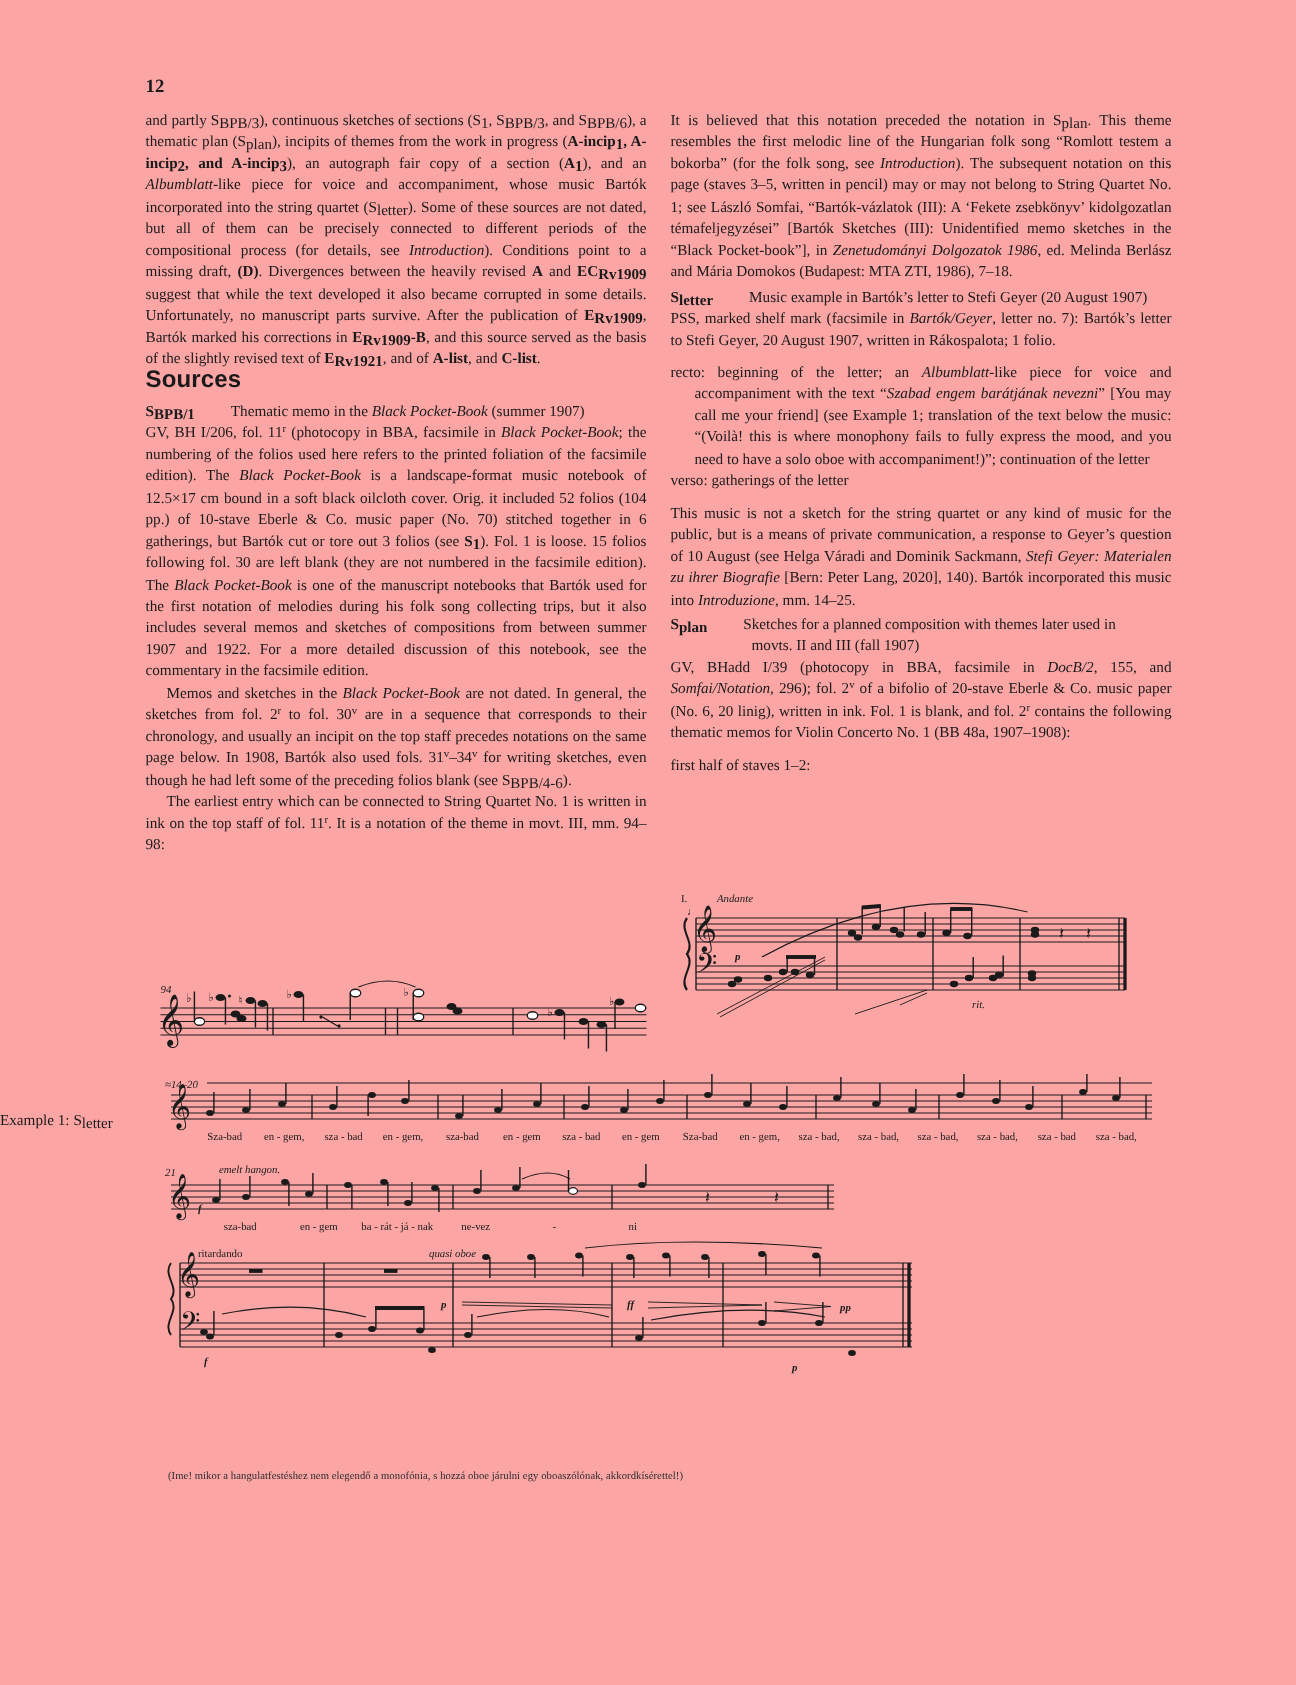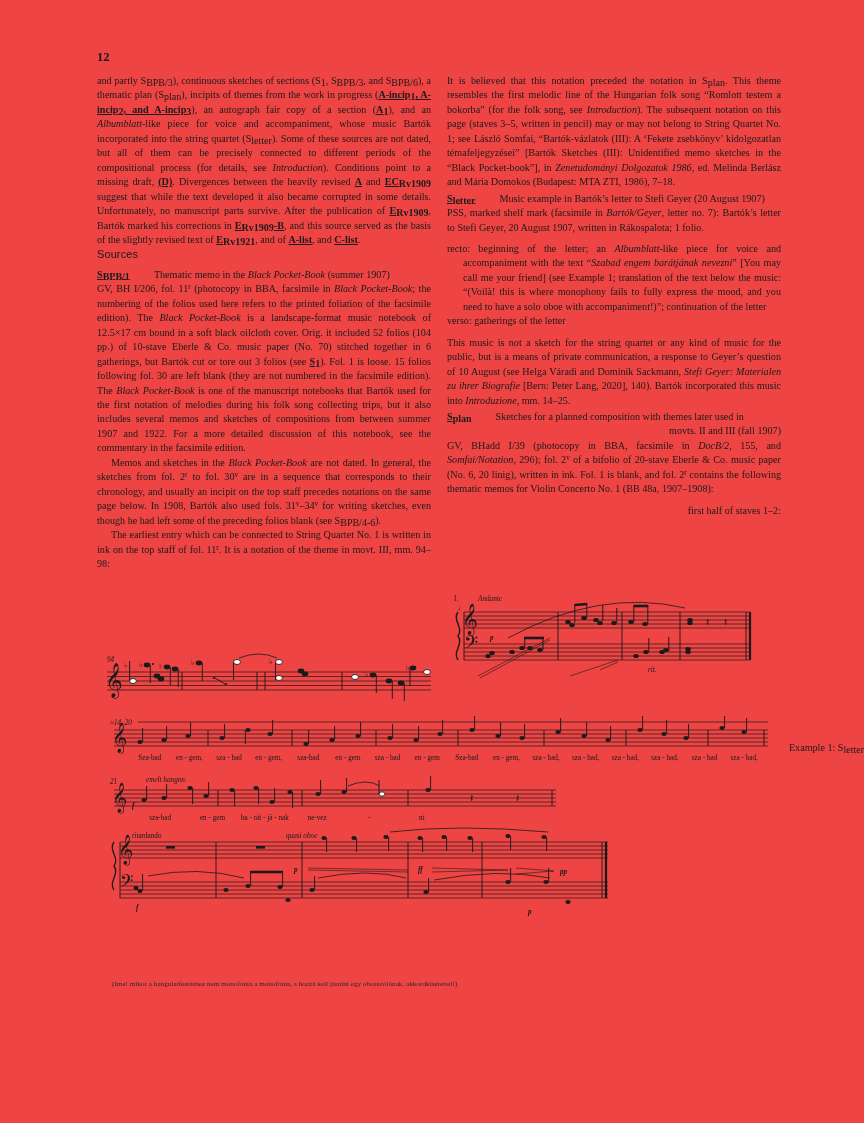--- a/index.html
+++ b/index.html
@@ -13,21 +13,21 @@
     position: relative;
     font-family: "Liberation Serif", "DejaVu Serif", serif;
     color: #1a1a1a;
     overflow: hidden;
   }
   .page {
     position: absolute;
     left: 0; top: 0;
     width: 864px;
     height: 1123px;
-    background: #ef4444;
+    background: #fca5a5;
   }
 
   
   .folio {
     position: absolute;
     left: 97px;
     top: 50px;
     font-size: 12.5px;
     font-weight: bold;
     letter-spacing: 0.1px;
@@ -47,58 +47,58 @@
   .col.left  { left: 97px; }
   .col.right { left: 447px; }
 
   .col p {
     margin: 0;
   }
   .col p.indent { text-indent: 14px; }
   .col p.gap-before { margin-top: 2px; }
 
   .it { font-style: italic; }
-  .bd { font-weight: bold; text-decoration: underline; }
+  .bd { font-weight: bold; }
   sub {
     font-size: 10px;
     line-height: 0;
     vertical-align: -0.22em;
   }
   sup {
     font-size: 7.2px;
     line-height: 0;
     vertical-align: 0.42em;
   }
   .sub-bd { font-weight: bold; }
 
   h2.section-head {
     font-family: "Liberation Sans", "DejaVu Sans", sans-serif;
-    font-size: 11px;
-    font-weight: normal;
+    font-size: 16px;
+    font-weight: bold;
     margin: 0 0 6px 0;
     letter-spacing: 0.1px;
   }
   .siglum-gap { display: inline-block; width: 24px; }
   .hang {
     padding-left: 16px;
     text-indent: -16px;
   }
-  .nojust { text-align: right; }
+  .nojust { text-align: left; }
 
   
   .music {
     position: absolute;
   }
   .music svg { display: block; }
 
   .ex-caption {
     position: absolute;
     width: 864px;
     left: 0;
-    text-align: right;
+    text-align: left;
     font-size: 10.15px;
   }
 
   .mus-text {
     font-family: "Liberation Serif", "DejaVu Serif", serif;
     font-size: 7.2px;
     fill: #1a1a1a;
   }
   .mus-ital {
     font-style: italic;
@@ -554,15 +554,15 @@
             <line class="stem" x1="440.6" y1="50" x2="440.6" y2="36"></line>
           <ellipse class="nh" cx="180" cy="68" rx="2.6" ry="2"></ellipse>
           <ellipse class="nh" cx="460" cy="70" rx="2.6" ry="2"></ellipse>
         </g>
         <text class="mus-text mus-bold-ital" x="28" y="78" font-size="8.5" id="ex1-dyn-f2">f</text>
         <text class="mus-text mus-bold-ital" x="420" y="82" font-size="8.5" id="ex1-dyn-p2">p</text>
       </g>
     </svg>
   </div>
 
-  <div class="footnote-hu" style="left:112px; top:980px;">(Ime! mikor a hangulatfestéshez nem monofónia a monofónia, s hozzá kell járulni egy oboaszólónak, akkordkísérettel!)</div>
+  <div class="footnote-hu" style="left:112px; top:980px;">(Ime! mikor a hangulatfestéshez nem elegendő a monofónia, s hozzá oboe járulni egy oboaszólónak, akkordkísérettel!)</div>
 
 </div>
 
 </body></html>

